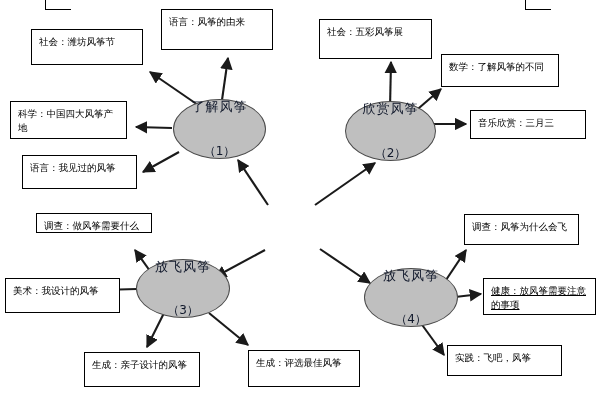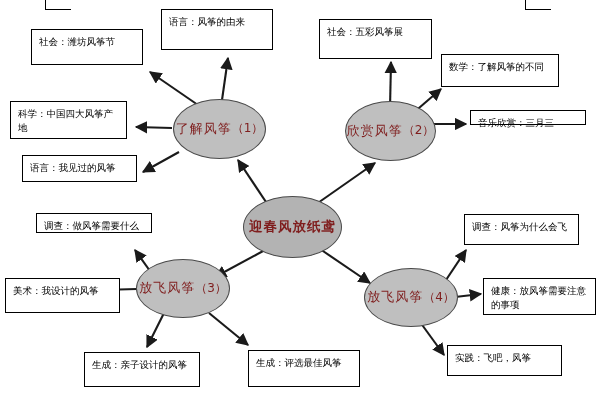--- a/index.html
+++ b/index.html
@@ -23,24 +23,24 @@
     top: 0;
     width: 604px;
     height: 406px;
   }
   .node {
     position: absolute;
     background: #bfbfbf;
     border: 1.6px solid #4a4a4a;
     border-radius: 50%;
     display: flex;
-    flex-direction: row;
+    flex-direction: column;
     align-items: center;
-    justify-content: center;
-    color: #7f1d1d;
+    justify-content: space-between;
+    color: #0f172a;
     text-align: center;
     line-height: 1.12;
     z-index: 3;
   }
   .node .l1 {
     font-size: 13px;
     letter-spacing: 1px;
     white-space: nowrap;
   }
   .node .l2 {
@@ -118,24 +118,20 @@
 
       <line x1="444" y1="283" x2="466" y2="250"></line>
       <line x1="455" y1="297" x2="481" y2="294"></line>
       <line x1="420" y1="322" x2="444" y2="355"></line>
     </g>
   </svg>
 
   <div class="corner-tick" style="left:45px; top:0px;"></div>
   <div class="corner-tick" style="left:525px; top:0px;"></div>
 
-  <div class="node center" style="left:243px; top:196px; width:97px; height:60px;">
-    <span class="l1">迎春风</span>
-    <span class="l2">放纸鸢</span>
-  </div>
 
   <div class="node" style="left:173px; top:99px; width:91px; height:58px;">
     <span class="l1">了解风筝</span>
     <span class="l2">（1）</span>
   </div>
 
   <div class="node" style="left:345px; top:101px; width:89px; height:58px;">
     <span class="l1">欣赏风筝</span>
     <span class="l2">（2）</span>
   </div>
@@ -155,33 +151,33 @@
   </div>
 
   <div class="box" style="left:10px; top:101px; width:117px; height:38px;">
     <span class="txt">科学：中国四大风筝产地</span>
   </div>
 
   <div class="box" style="left:161px; top:9px; width:112px; height:41px;">
     <span class="txt">语言：风筝的由来</span>
   </div>
 
-  <div class="box" style="left:22px; top:155px; width:115px; height:27px;">
+  <div class="box" style="left:22px; top:155px; width:115px; height:34px;">
     <span class="txt">语言：我见过的风筝</span>
   </div>
 
   <div class="box" style="left:319px; top:19px; width:113px; height:40px;">
     <span class="txt">社会：五彩风筝展</span>
   </div>
 
   <div class="box" style="left:441px; top:54px; width:118px; height:33px;">
     <span class="txt">数学：了解风筝的不同</span>
   </div>
 
-  <div class="box" style="left:470px; top:110px; width:116px; height:15px;">
+  <div class="box" style="left:470px; top:110px; width:116px; height:29px;">
     <span class="txt">音乐欣赏：三月三</span>
   </div>
 
   <div class="box" style="left:36px; top:213px; width:116px; height:20px;">
     <span class="txt">调查：做风筝需要什么</span>
   </div>
 
   <div class="box" style="left:5px; top:278px; width:115px; height:35px;">
     <span class="txt">美术：我设计的风筝</span>
   </div>
@@ -191,21 +187,21 @@
   </div>
 
   <div class="box" style="left:220px; top:350px; width:112px; height:37px;margin-left:28px;">
     <span class="txt">生成：评选最佳风筝</span>
   </div>
 
   <div class="box" style="left:464px; top:214px; width:115px; height:31px;">
     <span class="txt">调查：风筝为什么会飞</span>
   </div>
 
-  <div class="box" style="left:483px; top:278px; width:113px; height:37px;">
+  <div class="box" style="left:483px; top:278px; width:113px; height:37px;text-decoration:underline;">
     <span class="txt">健康：放风筝需要注意的事项</span>
   </div>
 
   <div class="box" style="left:447px; top:345px; width:115px; height:31px;">
     <span class="txt">实践：飞吧，风筝</span>
   </div>
 
 </div>
 
 </body></html>

